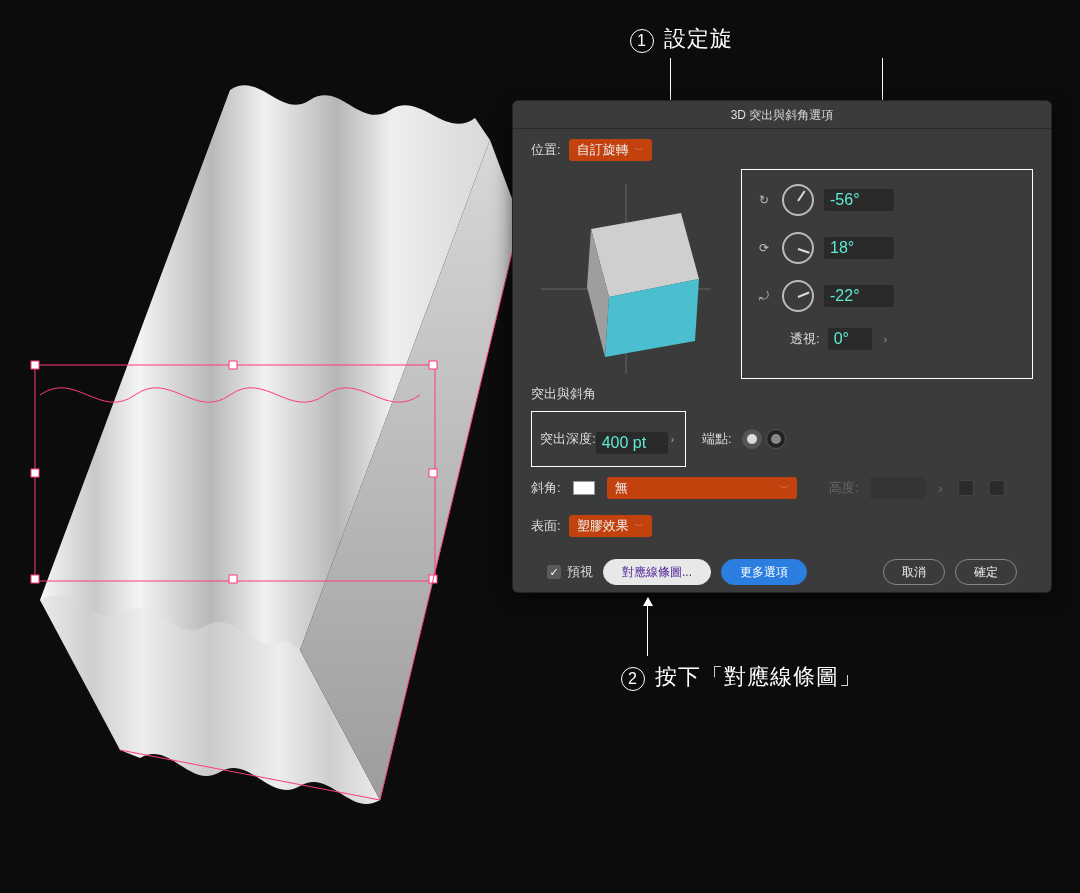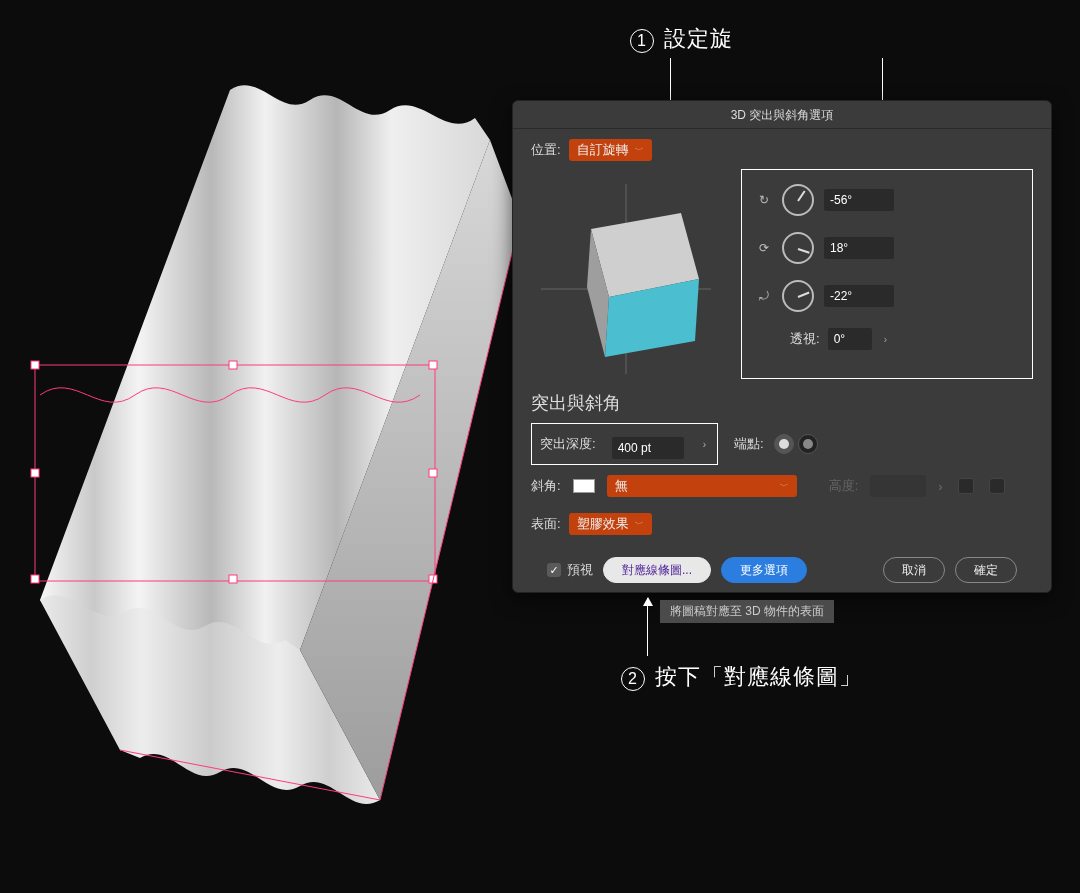--- a/index.html
+++ b/index.html
@@ -34,30 +34,30 @@
   .rot-row .ico { width:16px; text-align:center; color:#bbb; font-size:12px; }
   .dial {
     width:32px; height:32px; border:2px solid #bbb; border-radius:50%;
     position:relative; flex:0 0 32px; cursor:pointer;
   }
   .dial .needle {
     position:absolute; left:50%; top:50%; width:12px; height:2px; background:#ddd;
     transform-origin:0 50%;
   }
   .valfield {
-    background:#2a2a2a; color:#ffffff; border:none; width:70px; height:22px;
-    padding:0 6px; font-size:12px; border-radius:2px;
+    background:#2a2a2a; color:#5eead4; border:none; width:70px; height:22px;
+    padding:0 6px; font-size:16px; border-radius:2px;
   }
   .persp { display:flex; align-items:center; gap:8px; padding-left:34px;}
   .persp .chev2 { font-size:10px; opacity:.6; padding:0 4px;}
 
-  .section-title { color:#ddd; margin:12px 0 8px 0; font-size:18px; }
+  .section-title { color:#ddd; margin:6px 0 8px 0; font-size:13px; }
 
   .extrude-row { display:flex; align-items:center; gap:10px; }
-  .extrude-box { border:1.5px solid #fff; padding:5px 8px; display:inline-flex; align-items:center; gap:16px; }
+  .extrude-box { border:1.5px solid #fff; padding:12px 8px; display:inline-flex; align-items:center; gap:0; }
   .extrude-box .chev2 { font-size:10px; opacity:.7; padding:0 3px; cursor:pointer;}
   .cap { display:inline-flex; gap:4px; align-items:center;}
   .cap .capbtn {
     width:20px; height:20px; border-radius:50%; background:#222; border:1px solid #555;
     cursor:pointer; display:flex; align-items:center; justify-content:center;
   }
   .cap .capbtn.sel { background:#555; }
   .cap .capbtn .inner { width:10px; height:10px; border-radius:50%; background:#888;}
   .cap .capbtn.sel .inner{ background:#ddd; }
 
@@ -288,20 +288,19 @@
         <button class="btn light">對應線條圖...</button>
         <button class="btn primary">更多選項</button>
         <div style="flex:1"></div>
         <button class="btn">取消</button>
         <button class="btn">確定</button>
       </div>
 
     </div>
   </div>
 
-  <div class="tooltip">將圖稿對應至 3D 物件的表面</div>
 
   <div class="arrow-v arrow-up" style="left:647px; top:598px; height:58px;"></div>
   <div class="anno" style="left:621px; top:662px;">
     <span class="num">2</span><span>按下「對應線條圖」</span>
   </div>
 
 </div>
 
 </body></html>

